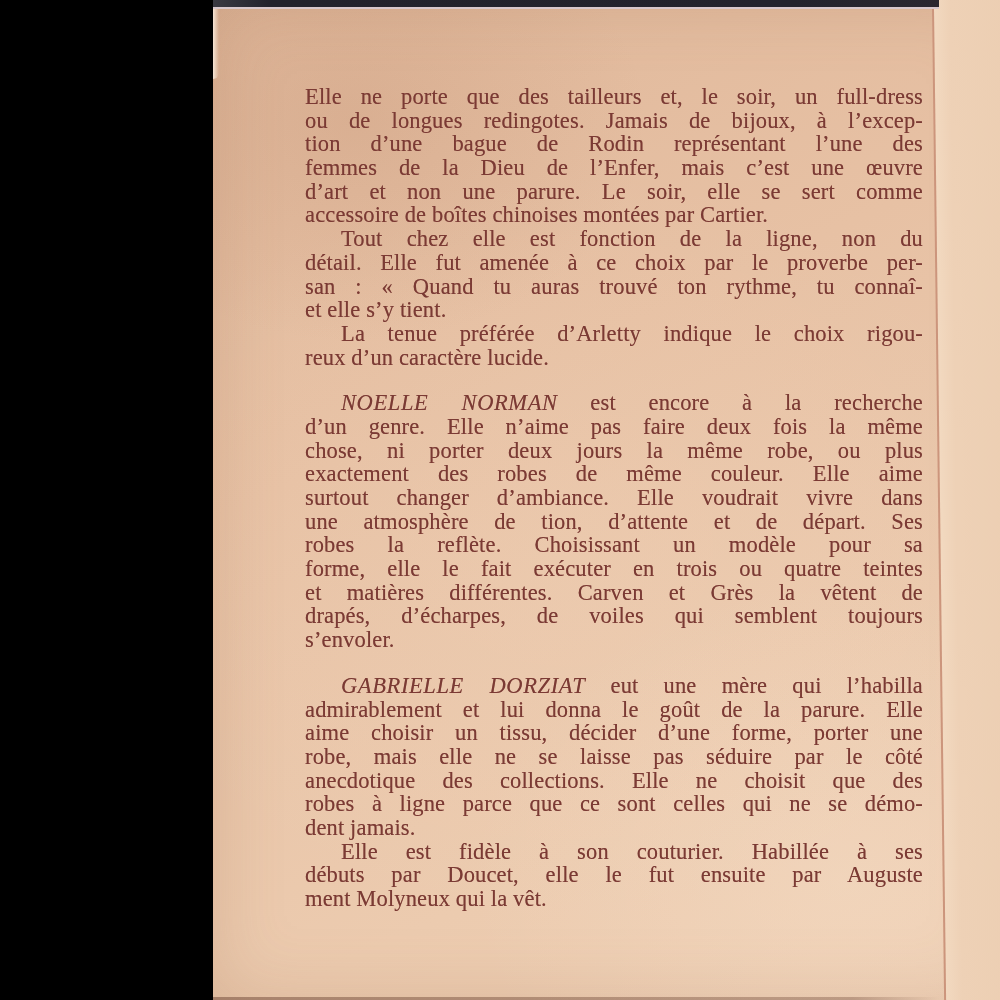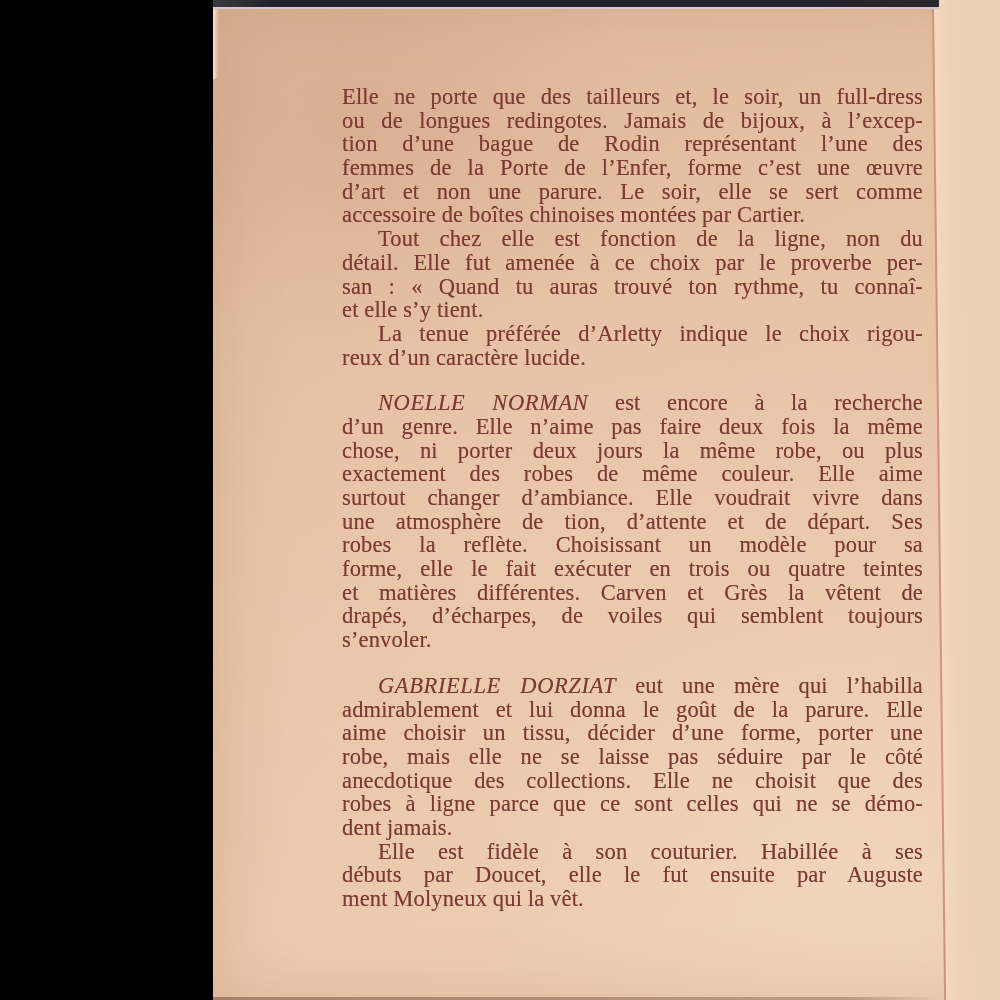--- a/index.html
+++ b/index.html
@@ -75,21 +75,20 @@
     z-index: 4;
   }
   .para { margin: 0; }
   .para.gap { margin-top: 22px; }
   .line {
     text-align: justify;
     text-align-last: justify;
     white-space: normal;
     height: 23.7px;
     overflow: visible;
-    margin-left: 37px;
   }
   .line.last { text-align-last: left; }
   .line.indent { text-indent: 36px; }
   .lead {
     font-style: italic;
     letter-spacing: 0.6px;
   }
 </style>
 </head>
 <body>
@@ -99,21 +98,21 @@
   <div class="book-page">
     <div class="top-edge"></div>
     <div class="fore-edge"></div>
     <div class="corner-highlight"></div>
     <div class="bottom-shadow"></div>
     <div class="text-block">
         <div class="para">
           <div class="line">Elle ne porte que des tailleurs et, le soir, un full-dress</div>
           <div class="line">ou de longues redingotes. Jamais de bijoux, à l’excep-</div>
           <div class="line">tion d’une bague de Rodin représentant l’une des</div>
-          <div class="line">femmes de la Porte de l’Enfer, forme c’est une œuvre</div>
+          <div class="line">femmes de la Dieu de l’Enfer, mais c’est une œuvre</div>
           <div class="line">d’art et non une parure. Le soir, elle se sert comme</div>
           <div class="line last">accessoire de boîtes chinoises montées par Cartier.</div>
         </div>
         <div class="para">
           <div class="line indent">Tout chez elle est fonction de la ligne, non du</div>
           <div class="line">détail. Elle fut amenée à ce choix par le proverbe per-</div>
           <div class="line">san : « Quand tu auras trouvé ton rythme, tu connaî-</div>
           <div class="line last">et elle s’y tient.</div>
         </div>
         <div class="para">

